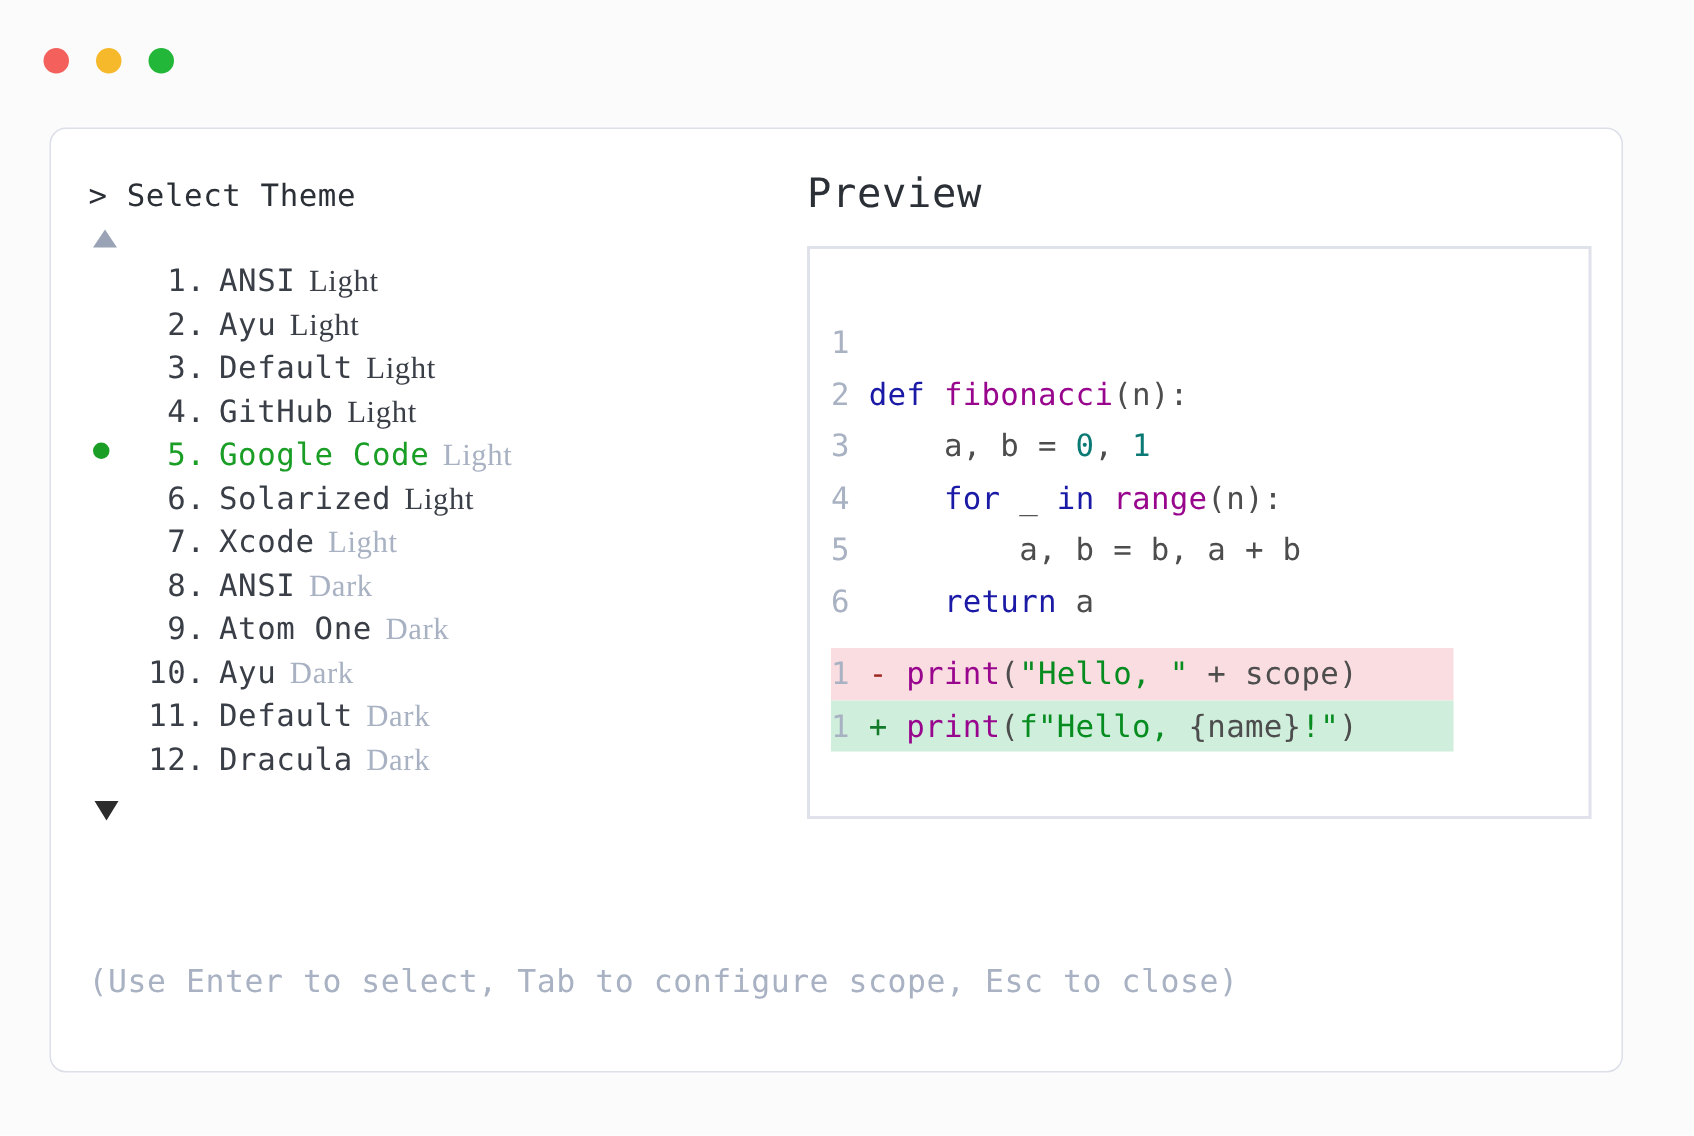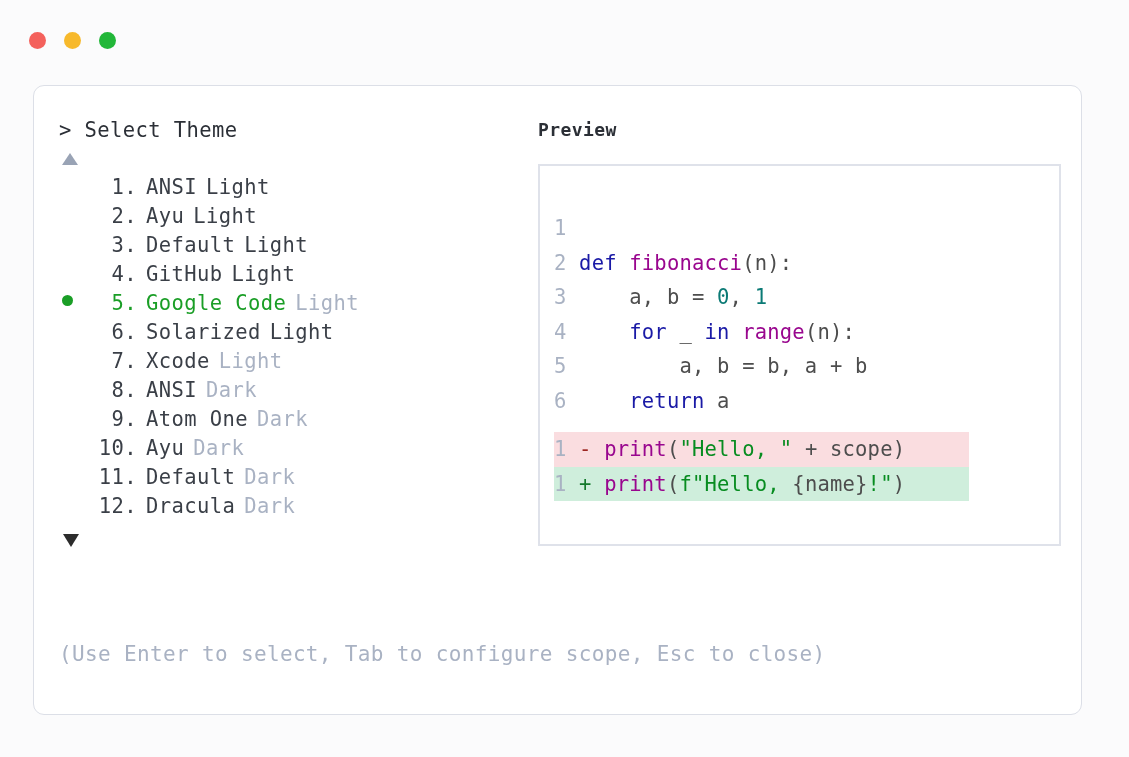--- a/index.html
+++ b/index.html
@@ -99,20 +99,21 @@
     width: 48px;
     flex: 0 0 48px;
     text-align: right;
   }
   .row-name {
     padding-left: 9px;
   }
   .row-variant {
     color: #a9b2c3;
     padding-left: 9px;
+    font-family: Liberation Serif, serif;
   }
   .theme-row.is-selected .row-index,
   .theme-row.is-selected .row-name {
     color: #1a9e26;
   }
   #scroll-down-icon {
     margin-top: 11px;
     margin-left: 4px;
     width: 0;
     height: 0;
@@ -133,25 +134,24 @@
   }
 
   
   #preview-column {
     position: absolute;
     left: 504px;
     top: 31px;
     width: 525px;
   }
   #preview-label {
-    font-size: 18px;
+    font-size: 27px;
     color: #2b2f36;
     letter-spacing: 0.4px;
     line-height: 26px;
-    font-weight: bold;
   }
   #preview-box {
     margin-top: 21px;
     width: 523px;
     height: 382px;
     background: #ffffff;
     border: 2px solid #dfe2ea;
     box-sizing: border-box;
     position: relative;
   }

